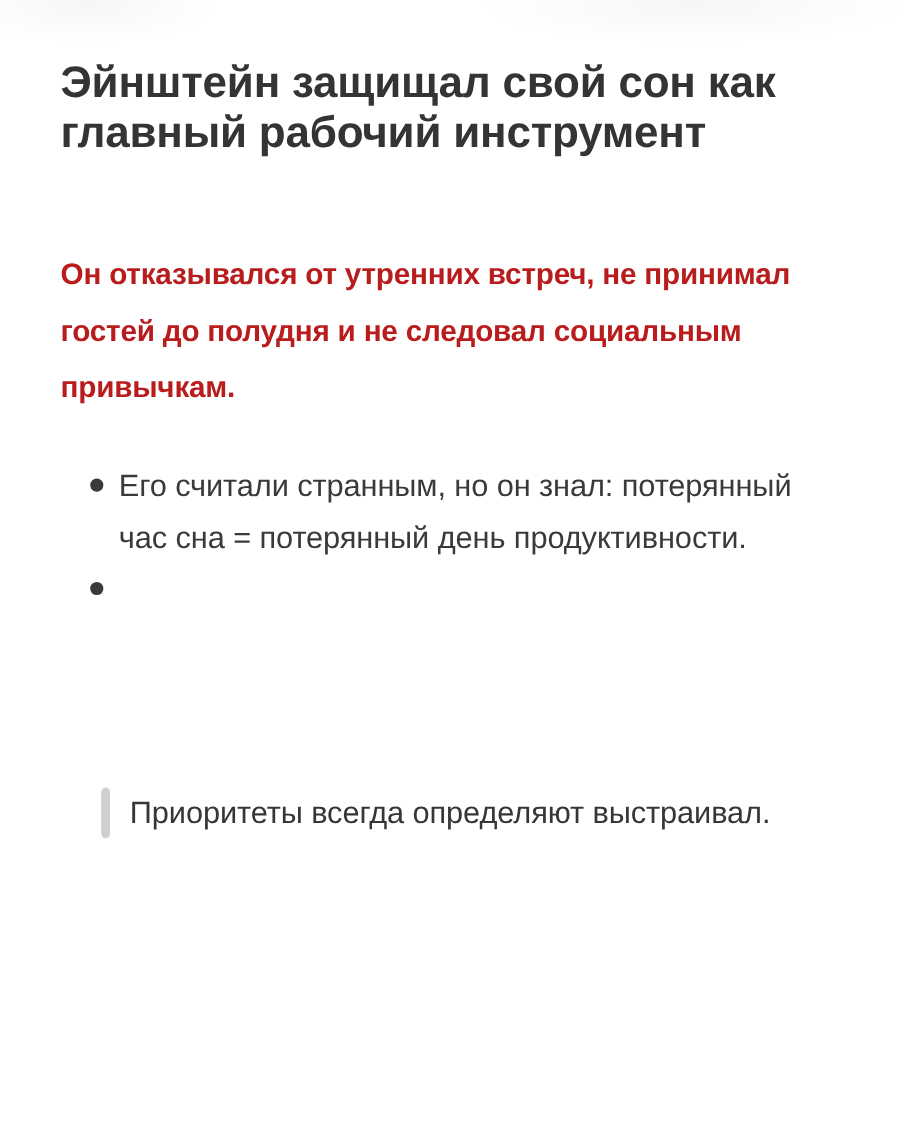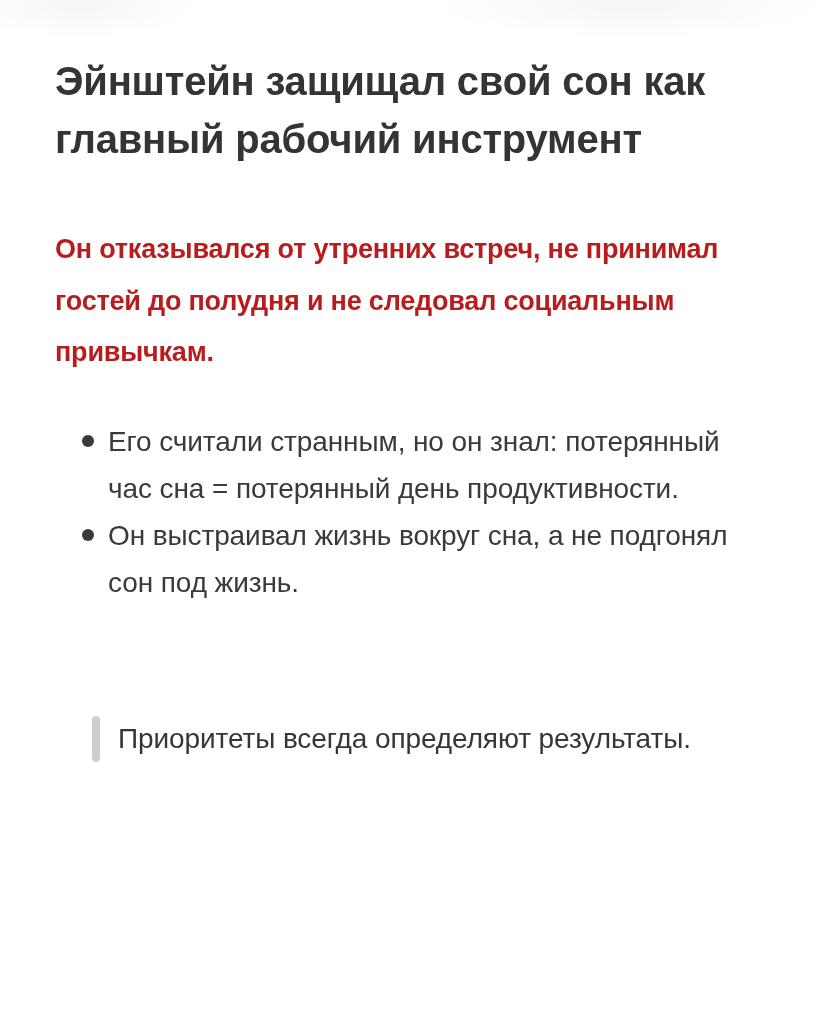--- a/index.html
+++ b/index.html
@@ -26,21 +26,21 @@
     .top-shade.left { left: -40px; width: 240px; }
     .top-shade.right { left: 430px; width: 400px; }
 
     .title {
       position: absolute;
       left: 55px;
       top: 52px;
       width: 740px;
       margin: 0;
       font-size: 40px;
-      line-height: 58px;
+      line-height: 46px;
       font-weight: bold;
       color: #343434;
       letter-spacing: -0.2px;
     }
     .lead {
       position: absolute;
       left: 55px;
       top: 224px;
       width: 680px;
       margin: 0;
@@ -115,21 +115,20 @@
 
   <p class="lead">Он отказывался от утренних встреч, не принимал гостей до полудня и не следовал социальным привычкам.</p>
 
   <ul class="bullets">
     <li class="bullet-item">
       <span class="bullet-dot"></span>
       <span>Его считали странным, но он знал: потерянный час сна = потерянный день продуктивности.</span>
     </li>
     <li class="bullet-item">
       <span class="bullet-dot"></span>
-      <span>Он выстраивал жизнь вокруг сна, а не подгонял сон под жизнь.</span>
     </li>
   </ul>
 
   <blockquote class="quote">
     <span class="quote-bar"></span>
-    <span class="quote-text">Приоритеты всегда определяют результаты.</span>
+    <span class="quote-text">Приоритеты всегда определяют выстраивал.</span>
   </blockquote>
 </main>
 
 </body></html>

